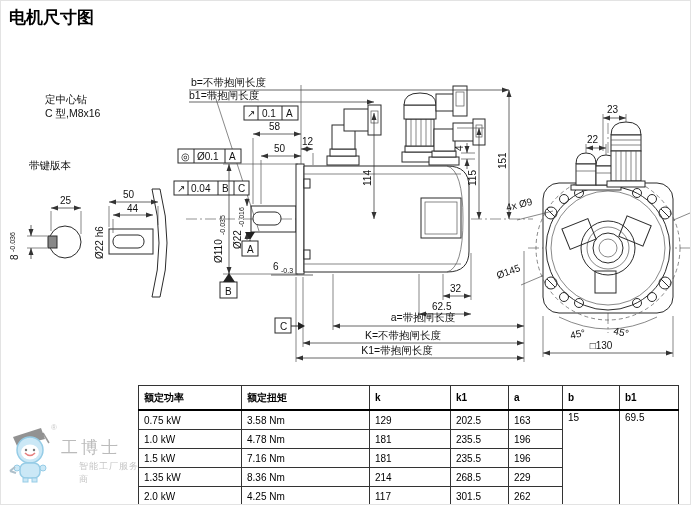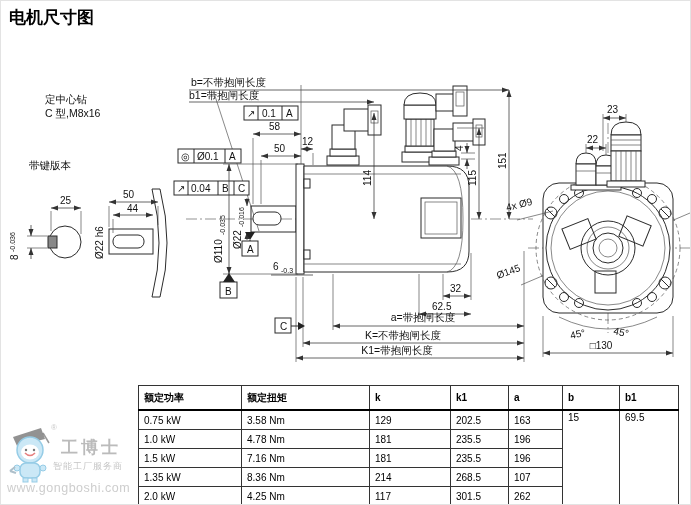--- a/index.html
+++ b/index.html
@@ -24,23 +24,23 @@
              font-size:10px;color:#000;table-layout:fixed;background:#fff;}
   table.spec th,table.spec td{border:1px solid #333;padding:1px 5px;text-align:left;
              white-space:nowrap;overflow:hidden;}
   table.spec th{font-weight:bold;height:21px;border-bottom:2.5px solid #000;}
   table.spec td{height:16px;}
   table.spec{border:1.5px solid #000;}
   td.merge{vertical-align:top;}
   
   .wm{position:absolute;left:4px;top:422px;width:136px;height:82px;opacity:.8;}
   .wm-brand{position:absolute;left:56px;top:13px;font-size:17px;color:#ababab;
-            letter-spacing:3px;font-weight:bold;}
+            letter-spacing:3px;font-weight:normal;}
   .wm-reg{position:absolute;left:46px;top:0px;font-size:8px;color:#bbb;}
-  .wm-tag{position:absolute;left:48px;top:37px;font-size:9px;color:#b6b6b6;letter-spacing:1px;}
+  .wm-tag{position:absolute;left:74px;top:37px;font-size:9px;color:#b6b6b6;letter-spacing:1px;}
   .wm-url{position:absolute;left:2px;top:58px;font-size:12.5px;color:#c1c1c1;letter-spacing:.5px;}
 </style>
 </head>
 <body>
 
 <div class="page">
 
   <div class="title">电机尺寸图</div>
 
   <svg class="draw" width="691" height="380" viewBox="0 0 691 380">
@@ -412,21 +412,21 @@
         <td>7.16 Nm</td>
         <td>181</td>
         <td>235.5</td>
         <td>196</td>
       </tr>
       <tr>
         <td>1.35 kW</td>
         <td>8.36 Nm</td>
         <td>214</td>
         <td>268.5</td>
-        <td>107</td>
+        <td>229</td>
       </tr>
       <tr>
         <td>2.0 kW</td>
         <td>4.25 Nm</td>
         <td>117</td>
         <td>301.5</td>
         <td>262</td>
       </tr>
     </tbody>
   </table>
@@ -443,16 +443,15 @@
       <rect x="15" y="40" width="20" height="15" rx="6" fill="#bfe3f5" stroke="#7cc0e0" stroke-width="1.5"></rect>
       <circle cx="12" cy="45" r="3" fill="#bfe3f5" stroke="#7cc0e0"></circle>
       <circle cx="38" cy="45" r="3" fill="#bfe3f5" stroke="#7cc0e0"></circle>
       <path d="M5,48 l5,-4 M5,48 l6,2" stroke="#9ab0bd" stroke-width="2" fill="none"></path>
       <rect x="18" y="55" width="5" height="4" fill="#bfe3f5" stroke="#7cc0e0"></rect>
       <rect x="27" y="55" width="5" height="4" fill="#bfe3f5" stroke="#7cc0e0"></rect>
     </svg>
     <span class="wm-reg">®</span>
     <div class="wm-brand">工博士</div>
     <div class="wm-tag">智能工厂服务商</div>
-    <div class="wm-url">www.gongboshi.com</div>
   </div>
 
 </div>
 
 </body></html>

